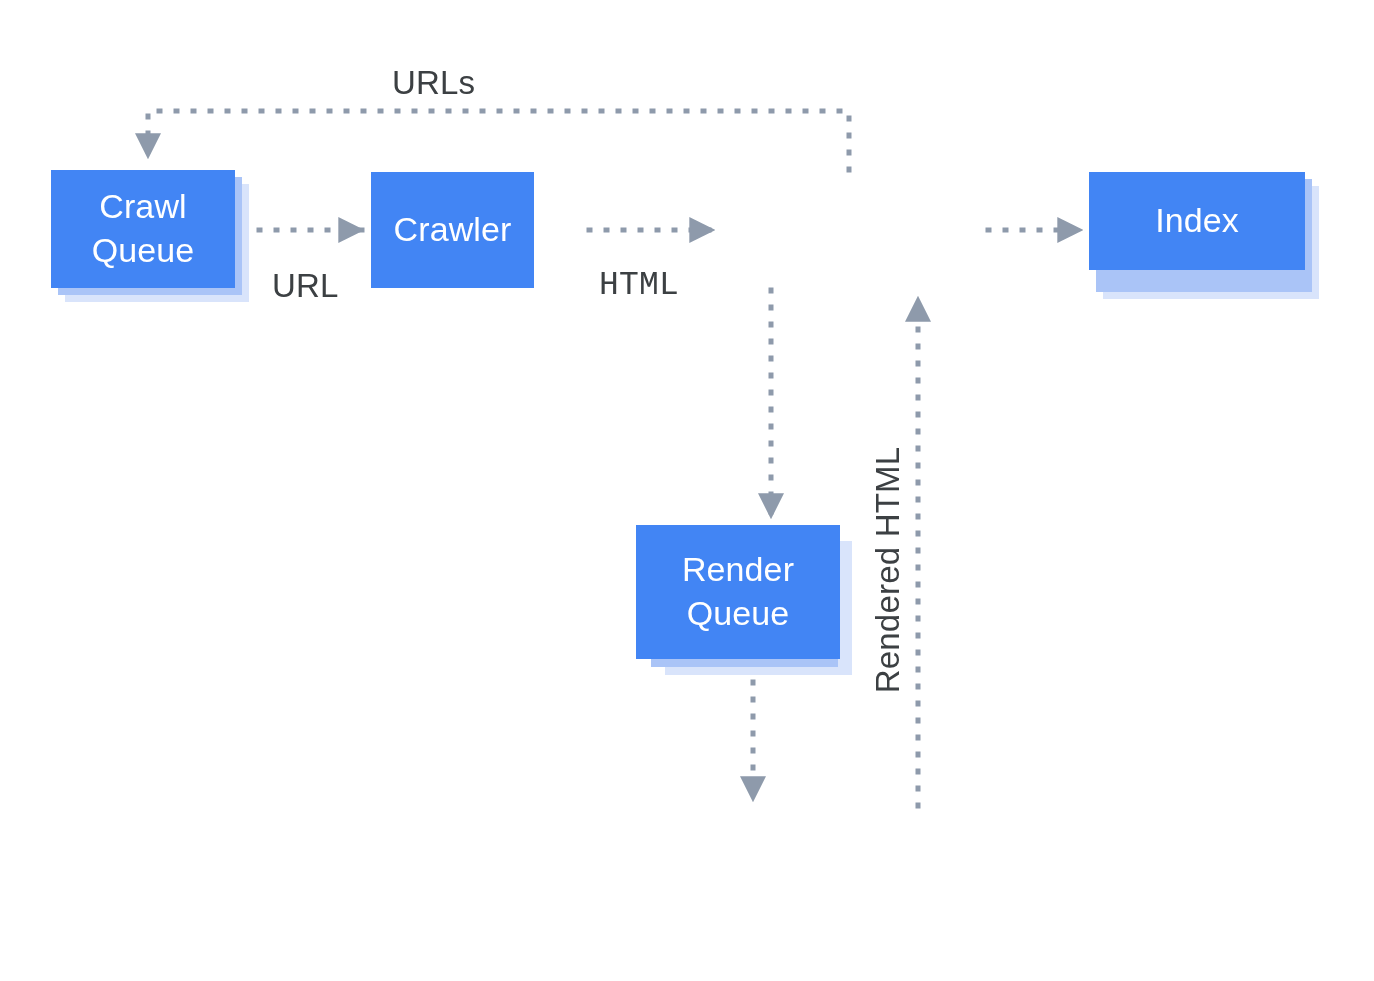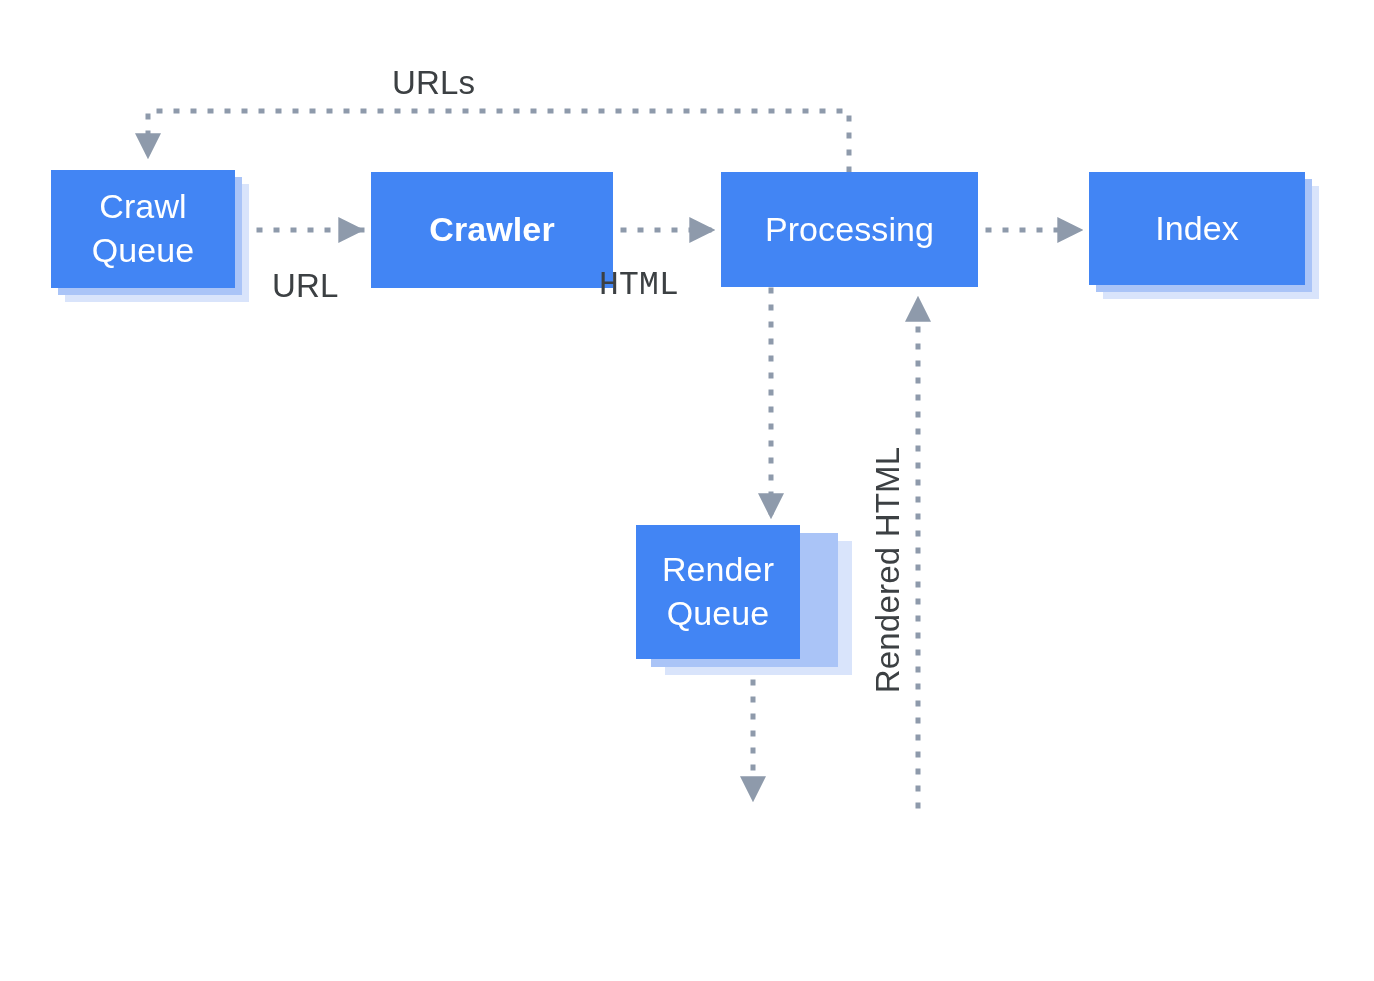--- a/index.html
+++ b/index.html
@@ -113,37 +113,34 @@
     </g>
   </svg>
 
   <div class="stack-l2" style="left:65px;  top:184px; width:184px; height:118px;"></div>
   <div class="stack-l1" style="left:58px;  top:177px; width:184px; height:118px;"></div>
   <div class="node" style="left:51px; top:170px; width:184px; height:118px;">
     <span class="node-label">Crawl
 Queue</span>
   </div>
 
-  <div class="node" style="left:371px; top:172px; width:242px; height:116px;font-weight:bold;">
+  <div class="node" style="left:371px; top:172px; width:163px; height:116px;">
     <span class="node-label">Crawler</span>
   </div>
 
-  <div class="node" style="left:721px; top:172px; width:257px; height:115px;">
-    <span class="node-label">Processing</span>
-  </div>
 
   <div class="stack-l2" style="left:1103px; top:186px; width:216px; height:113px;"></div>
   <div class="stack-l1" style="left:1096px; top:179px; width:216px; height:113px;"></div>
-  <div class="node" style="left:1089px; top:172px; width:216px; height:113px;">
+  <div class="node" style="left:1089px; top:172px; width:216px; height:98px;">
     <span class="node-label">Index</span>
   </div>
 
   <div class="stack-l2" style="left:665px; top:541px; width:187px; height:134px;"></div>
   <div class="stack-l1" style="left:651px; top:533px; width:187px; height:134px;"></div>
-  <div class="node" style="left:636px; top:525px; width:164px; height:134px;">
+  <div class="node" style="left:636px; top:525px; width:204px; height:134px;">
     <span class="node-label">Render
 Queue</span>
   </div>
 
 
   <div class="edge-label" style="left:392px; top:36px;margin-top:28px;">URLs</div>
 
   <div class="edge-label" style="left:272px; top:267px;text-align:center;">URL</div>
 
   <div class="edge-label" style="left:599px; top:267px;font-family:Liberation Mono, monospace;">HTML</div>

